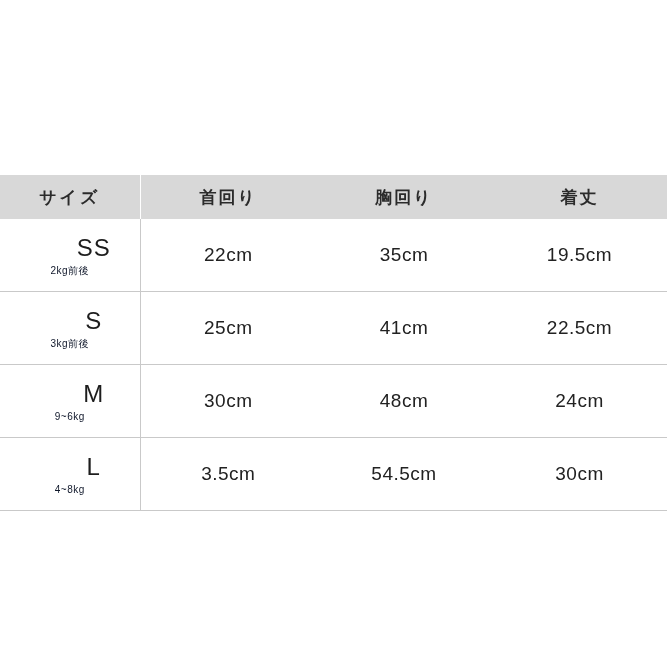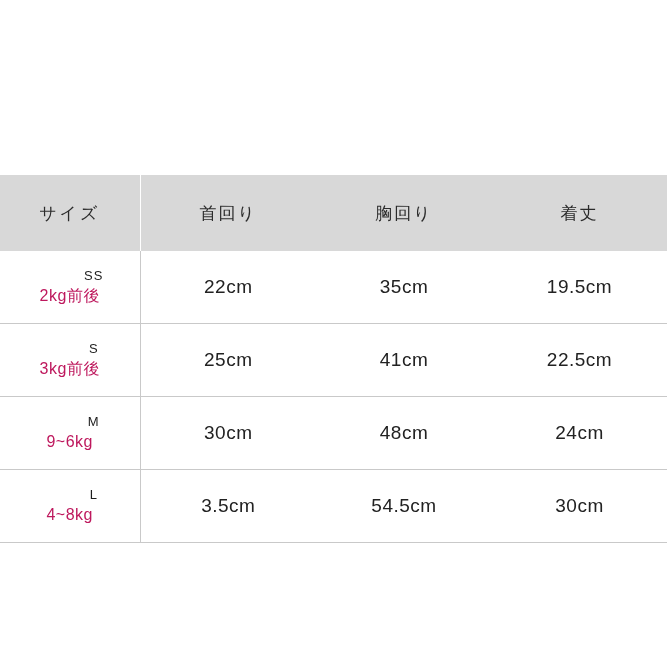--- a/index.html
+++ b/index.html
@@ -31,27 +31,27 @@
   }
   .size-table col.c0 { width: 140px; }
   .size-table col.c1 { width: 176px; }
   .size-table col.c2 { width: 176px; }
   .size-table col.c3 { width: 175px; }
 
   .size-table thead th {
     background: #d8d8d8;
     height: 44px;
     font-size: 17px;
-    font-weight: normal;
+    font-weight: bold;
     color: #2b2b2b;
     letter-spacing: 2px;
     text-align: center;
     vertical-align: middle;
     border: none;
-    padding: 16px;
+    padding: 0;
   }
   .size-table thead th.head-size {
     border-right: 1px solid #ffffff;
     letter-spacing: 3px;
   }
   .size-table tbody td {
     height: 72px;
     text-align: center;
     vertical-align: middle;
     font-size: 19px;
@@ -62,29 +62,29 @@
   }
   .size-table tbody tr:last-child td {
     border-bottom: 1px solid #c9c9c9;
   }
   .size-table tbody td.cell-size {
     border-right: 1px solid #c9c9c9;
     line-height: 1.15;
   }
   .cell-size .size-label {
     display: block;
-    font-size: 13px;
+    font-size: 24px;
     color: #1d1d1d;
     letter-spacing: 1px;
     margin-left: 48px;
   }
   .cell-size .size-weight {
     display: block;
-    font-size: 16px;
-    color: #be185d;
+    font-size: 10px;
+    color: #0f172a;
     margin-top: 3px;
     letter-spacing: 0.5px;
   }
   .val {
     display: inline-block;
     letter-spacing: 0.5px;
   }
 </style>
 </head>
 <body>

